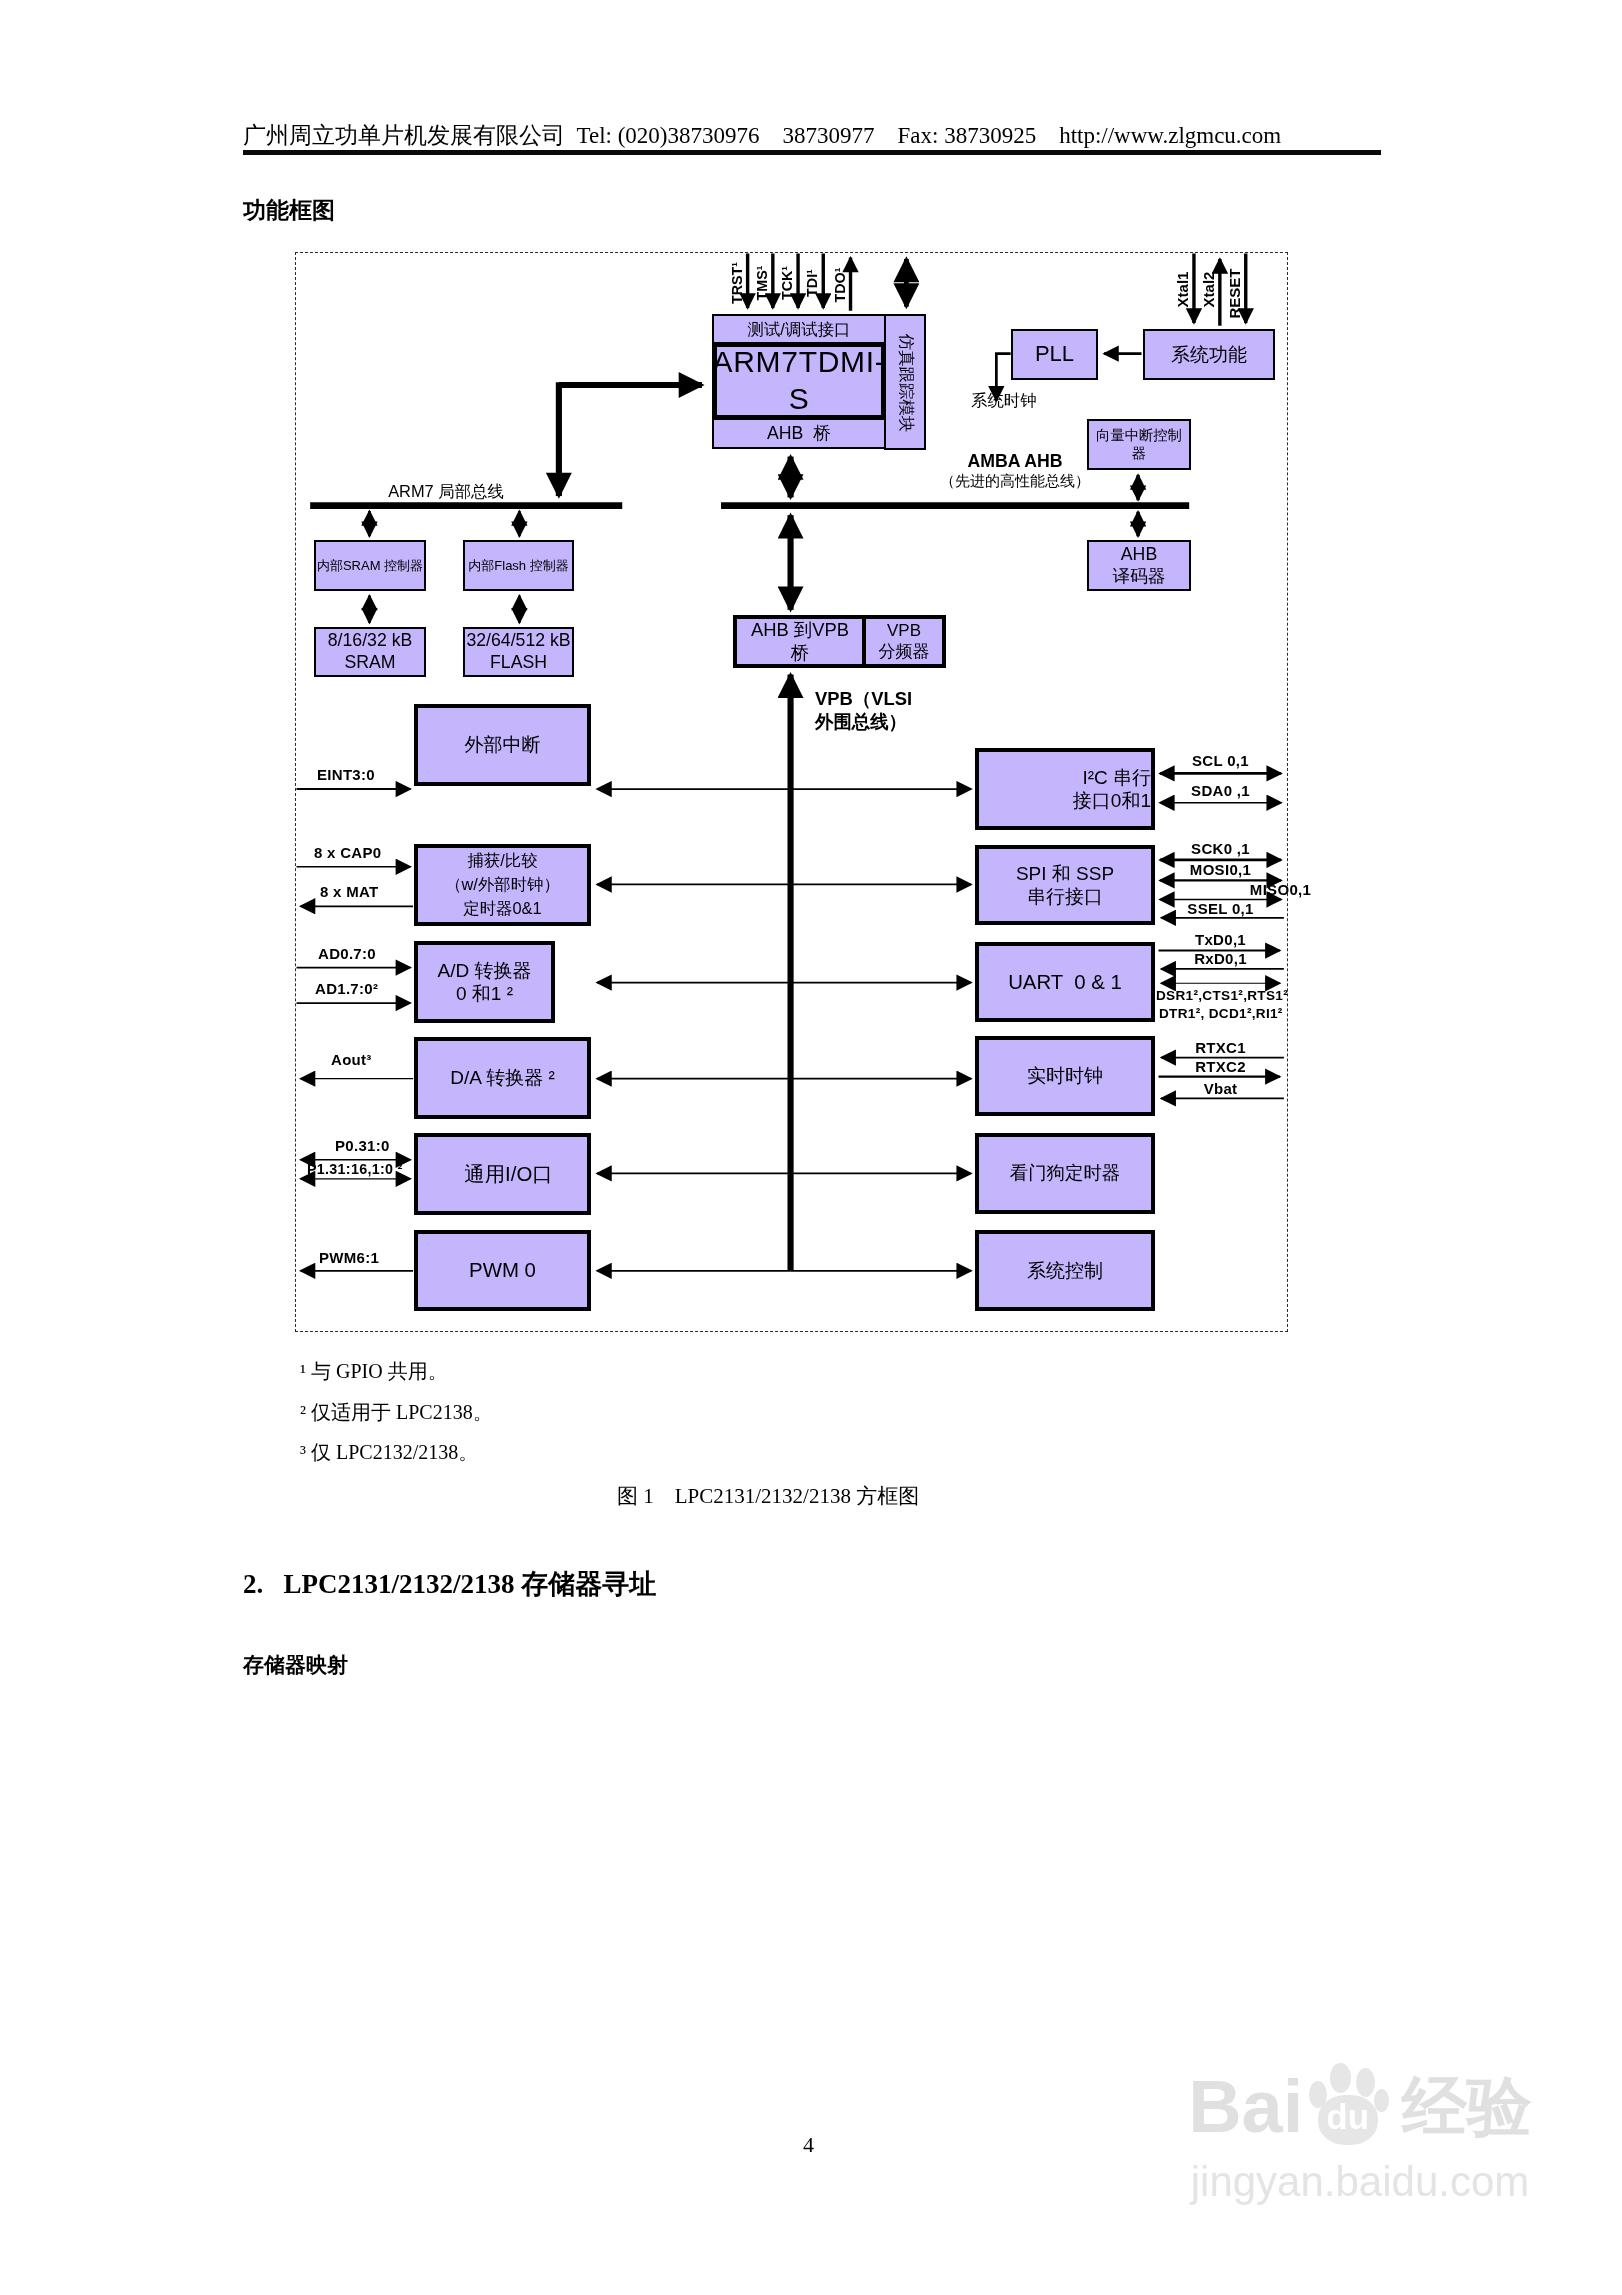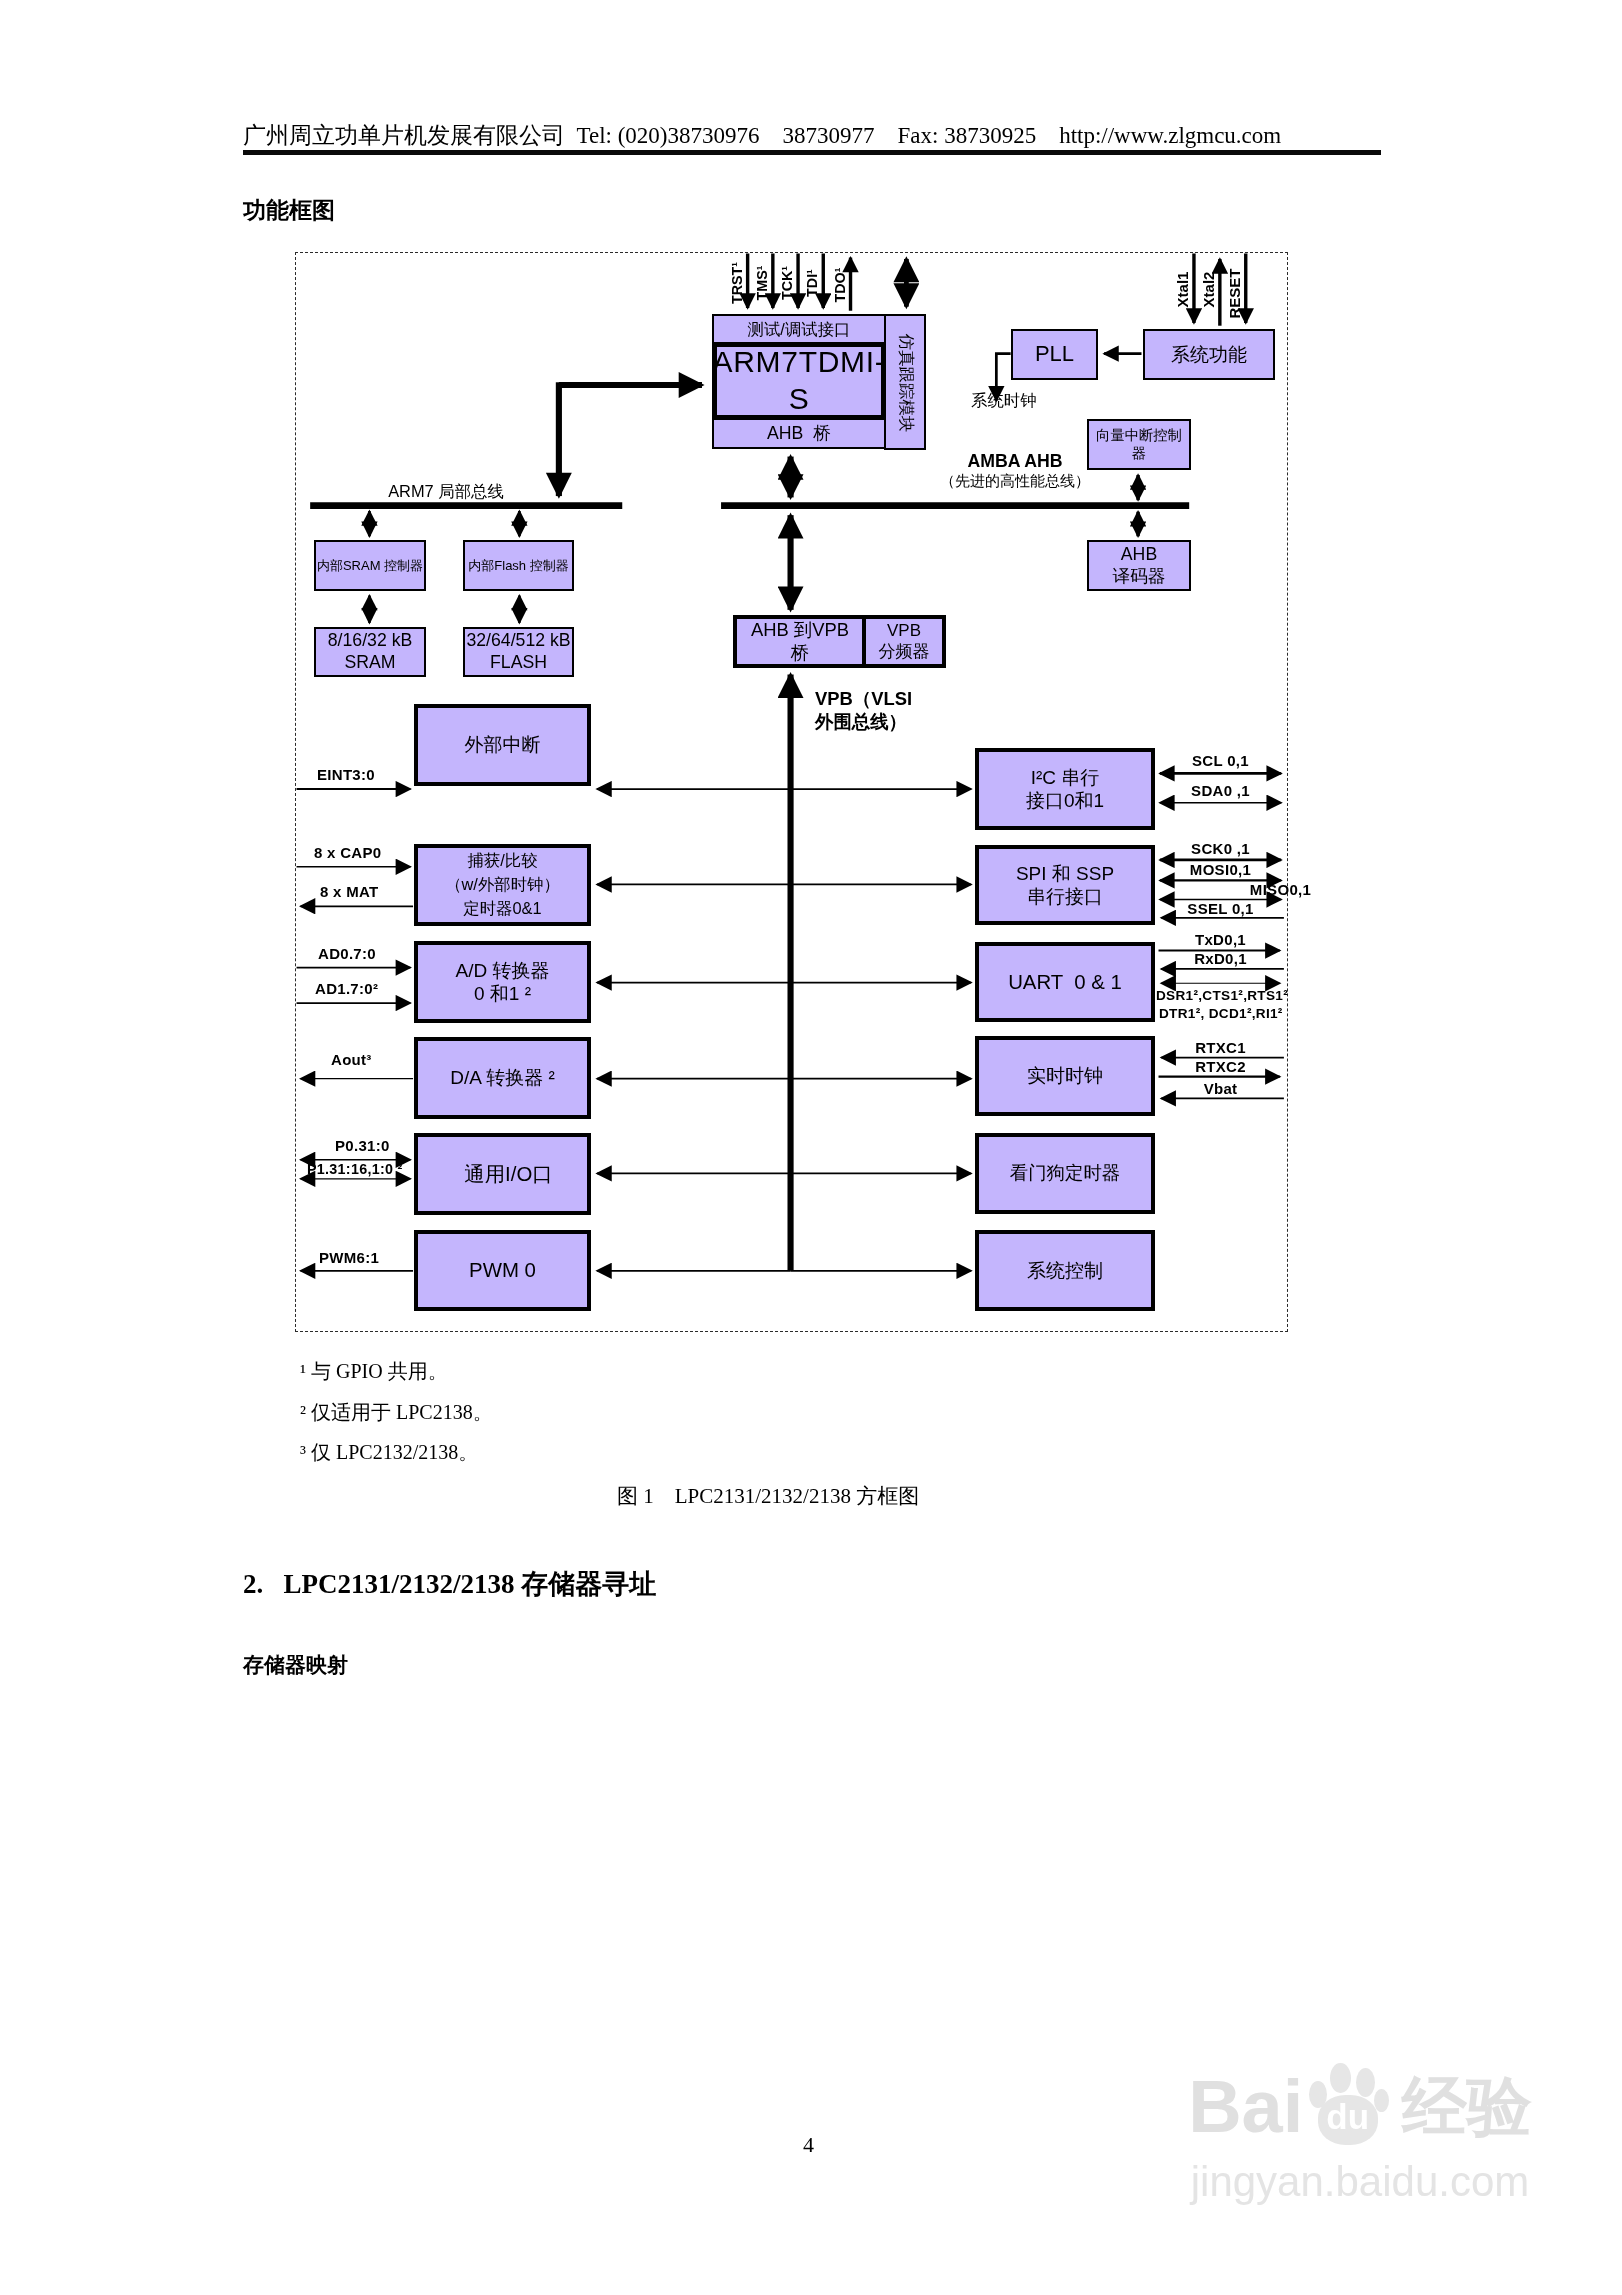--- a/index.html
+++ b/index.html
@@ -111,21 +111,21 @@
   </div>
 
   <div class="bx per" style="left:414px;top:704px;width:177px;height:82px;font-size:19px;">
     <span>外部中断</span>
   </div>
   <div class="bx per" style="left:414px;top:844px;width:177px;height:82px;font-size:16.4px;line-height:1.45;">
     <span>捕获/比较</span>
     <span>（w/外部时钟）</span>
     <span>定时器0&amp;1</span>
   </div>
-  <div class="bx per" style="left:414px;top:941px;width:177px;height:82px;font-size:19px;">
+  <div class="bx per" style="left:414px;top:941px;width:141px;height:82px;font-size:19px;">
     <span>A/D 转换器</span>
     <span>0 和1 ²</span>
   </div>
   <div class="bx per" style="left:414px;top:1037px;width:177px;height:82px;font-size:19px;">
     <span>D/A 转换器 ²</span>
   </div>
   <div class="bx per" style="left:414px;top:1133px;width:177px;height:82px;font-size:20.4px;padding-left:12px;">
     <span>通用I/O口</span>
   </div>
   <div class="bx per" style="left:414px;top:1230px;width:177px;height:81px;font-size:20.4px;">
@@ -135,21 +135,21 @@
   <div class="sig" style="left:317px;top:766px;">EINT3:0</div>
   <div class="sig" style="left:314px;top:844px;">8 x CAP0</div>
   <div class="sig" style="left:320px;top:883px;">8 x MAT</div>
   <div class="sig" style="left:318px;top:945px;">AD0.7:0</div>
   <div class="sig" style="left:315px;top:980px;">AD1.7:0²</div>
   <div class="sig" style="left:331px;top:1051px;">Aout³</div>
   <div class="sig" style="left:335px;top:1137px;">P0.31:0</div>
   <div class="sig" style="left:307px;top:1161px;font-size:14.3px;">P1.31:16,1:0 ²</div>
   <div class="sig" style="left:319px;top:1249px;">PWM6:1</div>
 
-  <div class="bx per" style="left:975px;top:748px;width:180px;height:82px;font-size:19px;">
+  <div class="bx per" style="left:975px;top:748px;width:180px;height:82px;font-size:19px;align-items:flex-end;">
     <span>I²C 串行</span>
     <span>接口0和1</span>
   </div>
   <div class="bx per" style="left:975px;top:845px;width:180px;height:80px;font-size:19px;">
     <span>SPI 和 SSP</span>
     <span>串行接口</span>
   </div>
   <div class="bx per pre" style="left:975px;top:942px;width:180px;height:80px;font-size:20.4px;">
     <span class="pre">UART  0 &amp; 1</span>
   </div>

